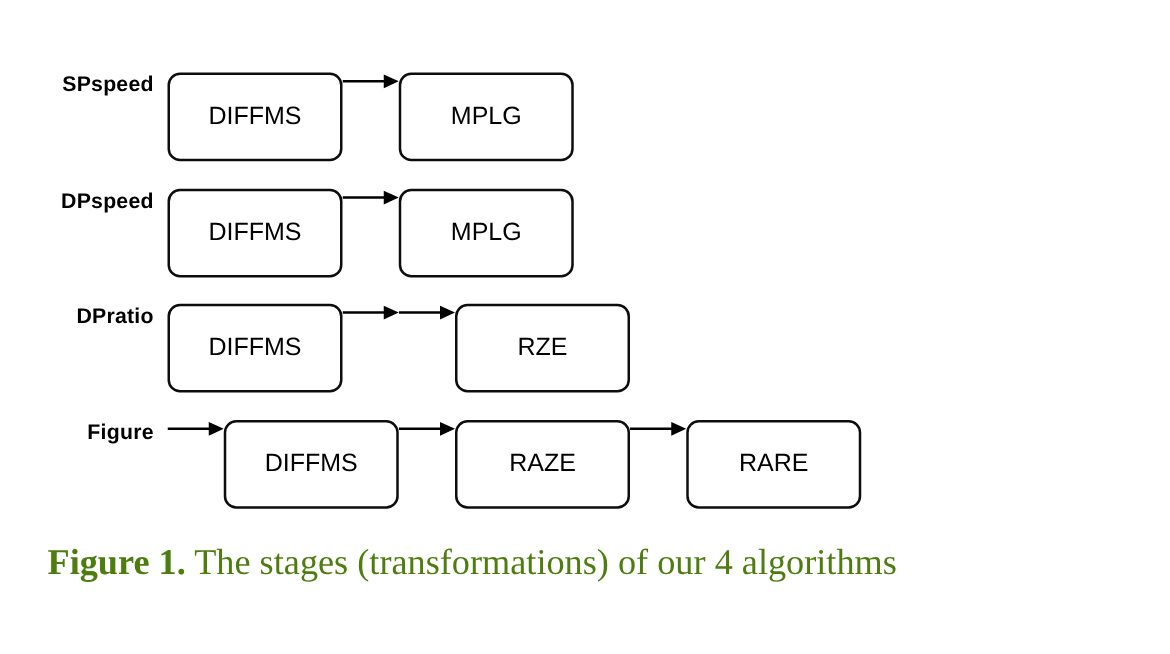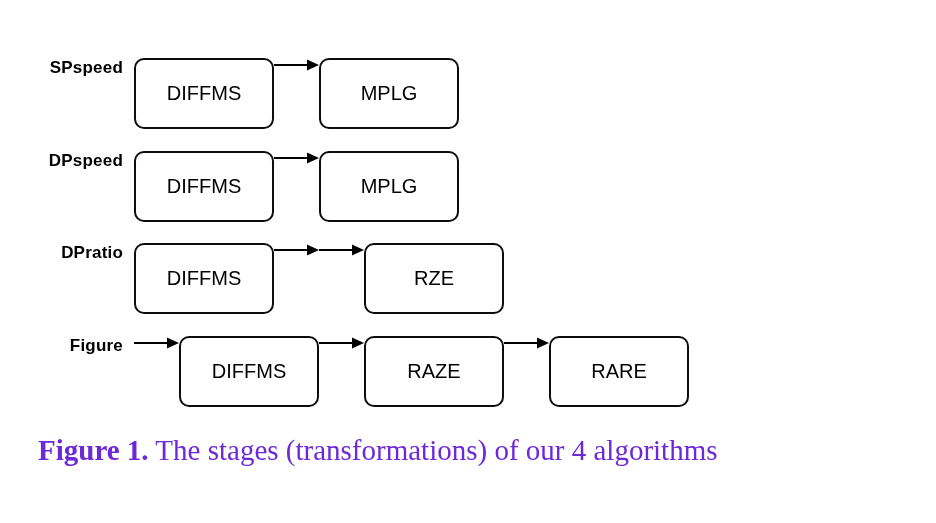--- a/index.html
+++ b/index.html
@@ -48,21 +48,21 @@
     flex: 0 0 auto;
   }
   .arrow svg { display: block; }
   .caption {
     position: absolute;
     left: 38px;
     top: 434px;
     width: 860px;
     font-family: "Liberation Serif", serif;
     font-size: 29px;
-    color: #6d28d9;
+    color: #4d7c0f;
     white-space: nowrap;
   }
   .caption-label { font-weight: bold; }
 </style>
 </head>
 <body>
 
 <div class="canvas">
 
   <div class="flow-row" style="top:58px">

